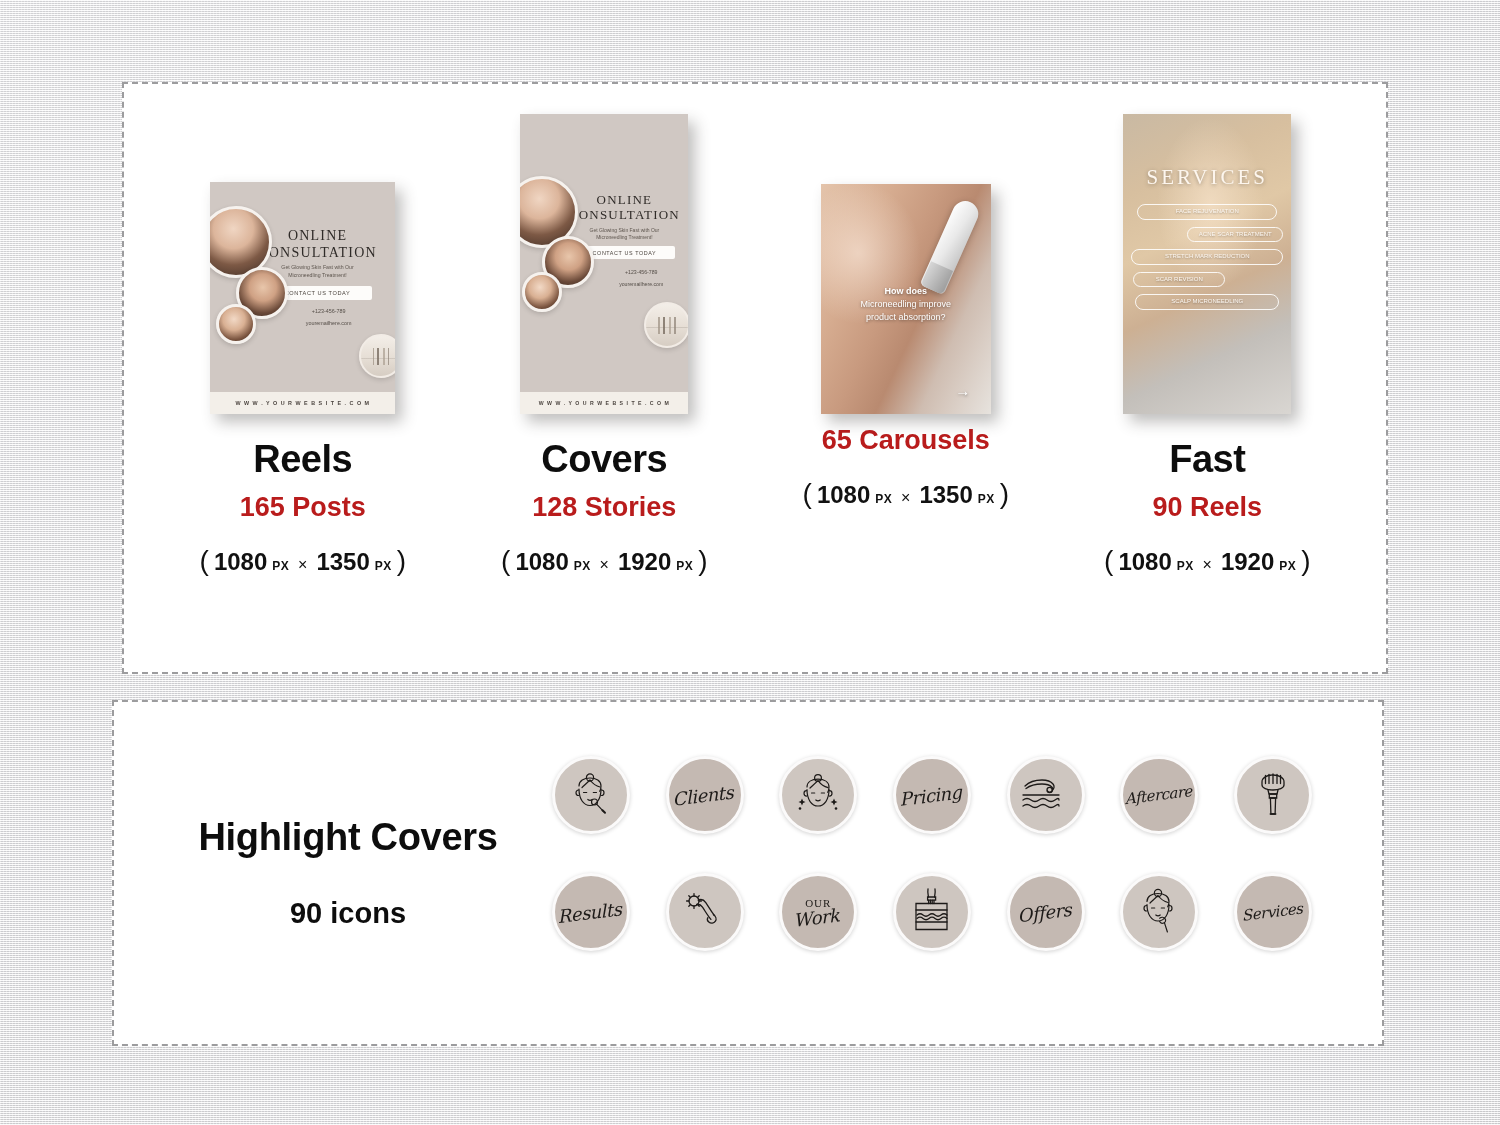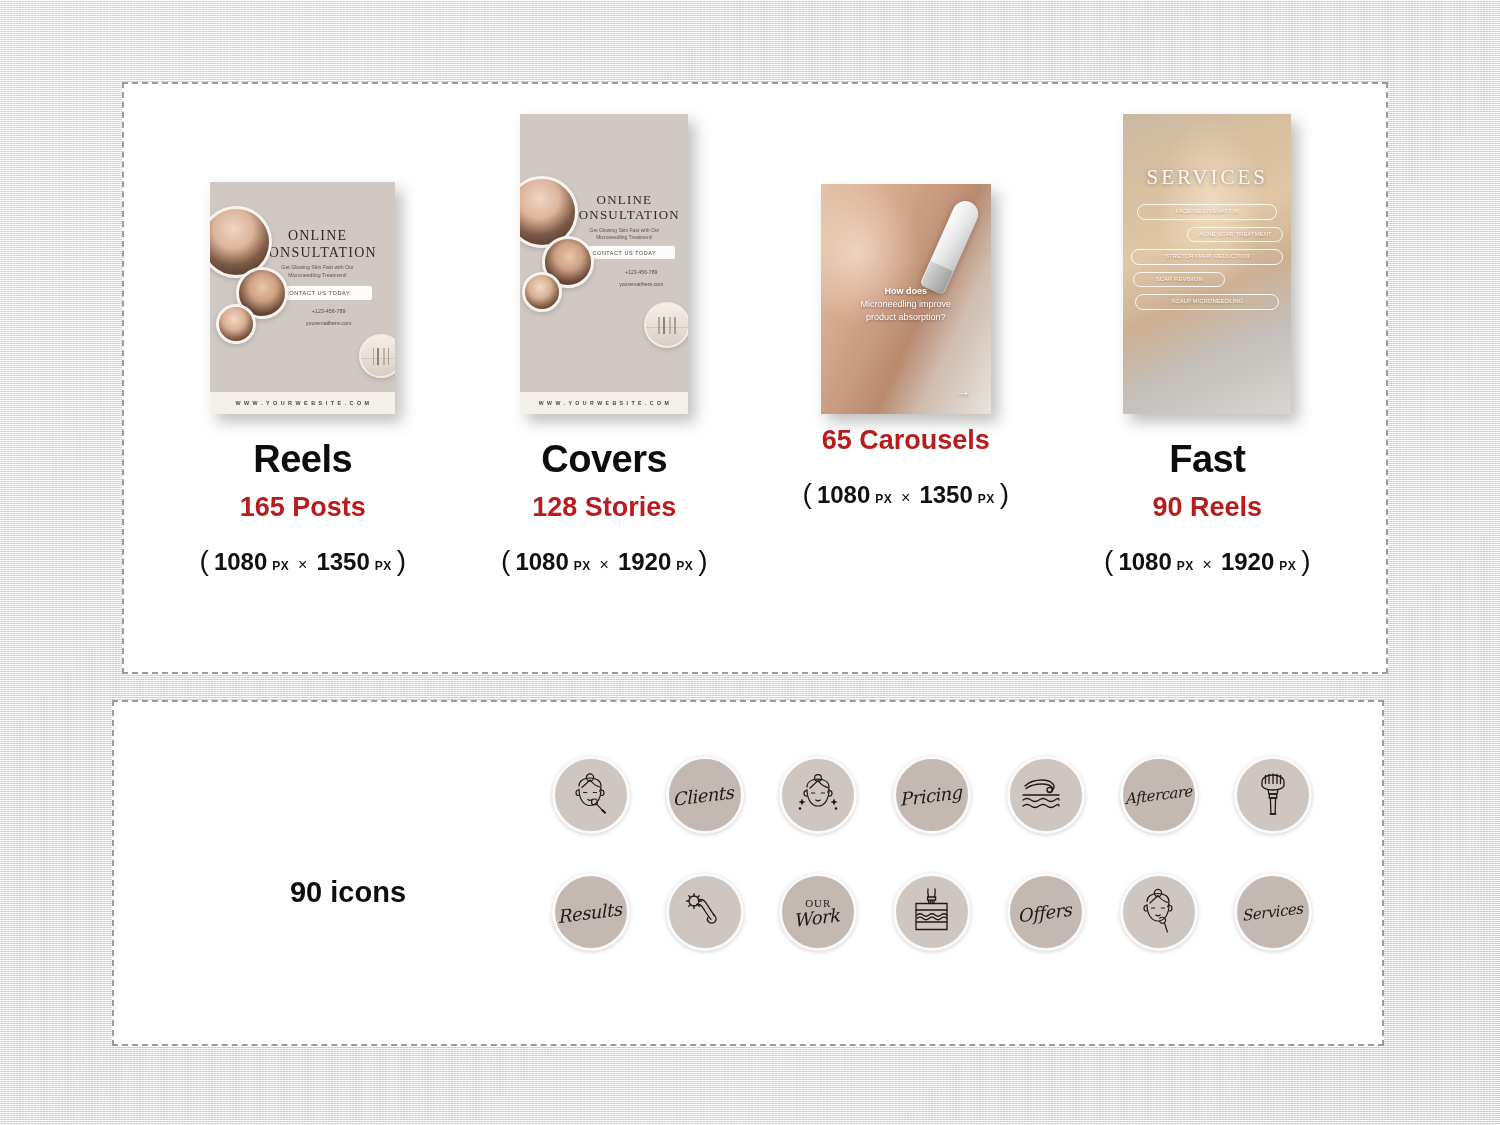--- a/index.html
+++ b/index.html
@@ -398,20 +398,21 @@
       </div>
     </div>
 
   </div>
 </div>
 
 <div class="panel" id="panel-bottom">
   <div id="covers">
 
     <div id="covers-left">
+      <div id="covers-title">Highlight Covers</div>
       <div id="covers-count">90 icons</div>
     </div>
 
     <div id="covers-grid">
 
       <div class="cover">
         <svg width="42" height="46" viewBox="0 0 42 46">
           <g fill="none" stroke="#1d1a18" stroke-width="1.2" stroke-linecap="round">
             <circle cx="20" cy="5.5" r="3.6"></circle>
             <path d="M9 14c0-5.3 4.9-8 11-8s11 2.7 11 8c0 2.6-.6 4.2-1.3 5.3"></path>

